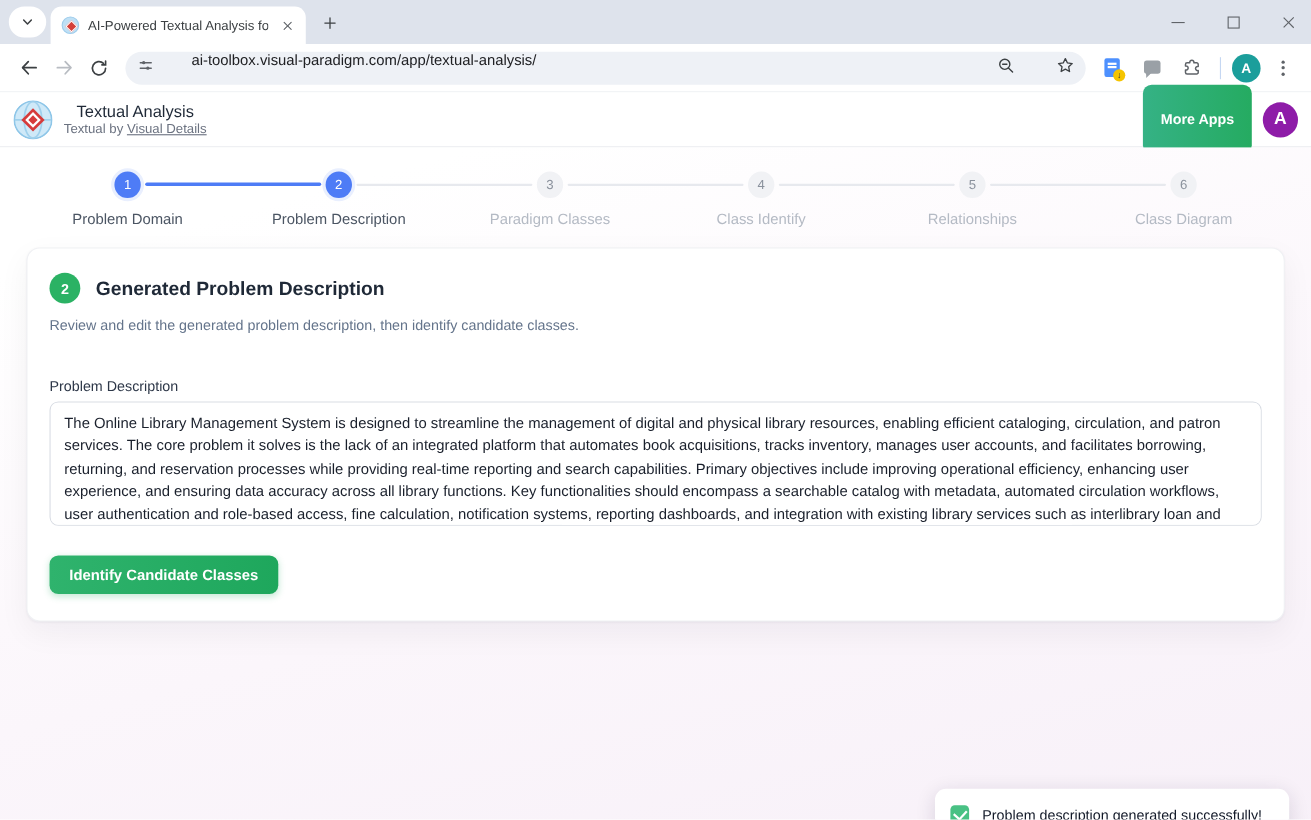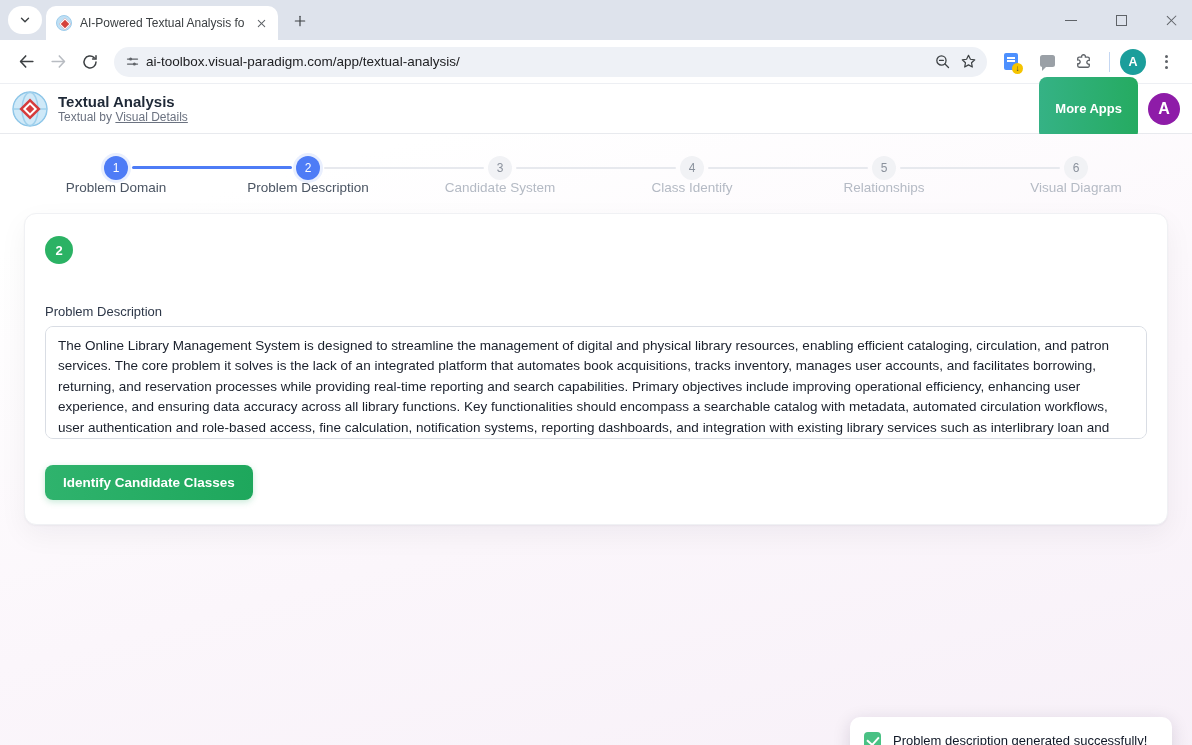--- a/index.html
+++ b/index.html
@@ -55,21 +55,21 @@
   .ic-x::before,.ic-x::after{content:"";position:absolute;left:6px;top:0;width:1.4px;height:13px;background:#5f6368;}
   .ic-x::before{transform:rotate(45deg);} .ic-x::after{transform:rotate(-45deg);}
 
   .toolbar {
     height:44px; background:#fff; display:flex; align-items:center; padding:0 10px 0 10px;
     border-bottom:1px solid #edeff3;
   }
   .nav-btn { width:32px; height:32px; border-radius:50%; display:flex; align-items:center; justify-content:center; cursor:pointer; flex:none; }
   .addr {
     flex:1; height:30px; background:#eef1f6; border-radius:15px; margin:0 8px;
-    display:flex; align-items:center; padding:0 6px 0 4px; min-width:0;
+    display:flex; padding:0 6px 0 4px; min-width:0;gap:28px;
   }
   .addr .site-info { width:28px; height:26px; border-radius:13px; display:flex; align-items:center; justify-content:center; cursor:pointer; flex:none; }
   .url { font-size:13.5px; color:#202124; flex:1; white-space:nowrap; overflow:hidden; }
   .addr-ic { width:26px; height:26px; display:flex; align-items:center; justify-content:center; cursor:pointer; flex:none; }
   .ext-area { display:flex; align-items:center; gap:4px; flex:none; }
   .ext-btn { width:32px; height:32px; display:flex; align-items:center; justify-content:center; cursor:pointer; position:relative; }
   .doc-ic { width:14px; height:17px; background:#4d90fe; border-radius:2px; position:relative; }
   .doc-ic::before { content:""; position:absolute; left:3px; top:4px; width:8px; height:1.6px; background:#fff; box-shadow:0 3px 0 #fff; }
   .doc-badge { position:absolute; right:4px; bottom:4px; width:11px; height:11px; background:#f5c400; border-radius:50%;
     display:flex; align-items:center; justify-content:center; font-size:8px; color:#333; font-weight:bold; }
@@ -83,21 +83,21 @@
   .kebab { display:flex; flex-direction:column; gap:2.5px; align-items:center; }
   .kebab i { width:3px; height:3px; border-radius:50%; background:#5f6368; display:block; }
 
   
   .app-header {
     height:50px; background:#fff; border-bottom:1px solid #e8eaee;
     display:flex; align-items:center; padding:0 12px;
   }
   .logo { width:36px; height:36px; border-radius:50%; position:relative; flex:none; overflow:hidden; }
   .brand { margin-left:10px; }
-  .brand-title { font-size:15px; font-weight:bold; color:#1f2937; line-height:17px; }
+  .brand-title { font-size:15px; font-weight:normal; color:#1f2937; line-height:17px;text-align:center; }
   .brand-sub { font-size:12px; color:#6b7280; line-height:15px; }
   .brand-sub a { color:#6b7280; text-decoration:underline; cursor:pointer; }
   .header-right { margin-left:auto; display:flex; align-items:center; gap:10px; }
   .more-apps {
     border:none; color:#fff; font-weight:bold; font-size:13px; cursor:pointer;
     padding:24px 16px; border-radius:8px;
     background:linear-gradient(90deg,#35b285,#25ab61);
     font-family:inherit;
   }
   .user-avatar {
@@ -119,21 +119,21 @@
     content:""; position:absolute; top:11px; height:2px; border-radius:2px;
     left:calc(-50% + 16px); right:calc(50% + 16px); background:#e7e9ee;
   }
   .step.line-blue::before { background:#4e7cf6; height:3px; top:10px; }
   .circle {
     width:24px; height:24px; border-radius:50%; display:flex; align-items:center; justify-content:center;
     font-size:12px; z-index:1; position:relative;
   }
   .circle.blue { background:#4e7cf6; color:#fff; box-shadow:0 0 0 3px #e9effe; }
   .circle.gray { background:#f1f2f5; color:#8a919c; }
-  .slabel { font-size:13.5px;text-align:right; }
+  .slabel { margin-top:12px; font-size:13.5px;text-align:right; }
   .slabel.dark { color:#4b5563; }
   .slabel.muted { color:#b4bac4; }
 
   
   .card {
     margin:18px 24px 0 24px; background:#fff; border-radius:12px;
     border:1px solid #f0f1f4;
     box-shadow:0 1px 2px rgba(16,24,40,.04), 0 10px 28px rgba(16,24,40,.05);
     padding:22px 20px 24px 20px;
   }
@@ -330,40 +330,42 @@
     <div class="step">
       <div class="circle blue">1</div>
       <div class="slabel dark">Problem Domain</div>
     </div>
     <div class="step line-blue">
       <div class="circle blue">2</div>
       <div class="slabel dark">Problem Description</div>
     </div>
     <div class="step">
       <div class="circle gray">3</div>
-      <div class="slabel muted">Candidate System</div>
+      <div class="slabel muted">Paradigm Classes</div>
     </div>
     <div class="step">
       <div class="circle gray">4</div>
       <div class="slabel muted">Class Identify</div>
     </div>
     <div class="step">
       <div class="circle gray">5</div>
       <div class="slabel muted">Relationships</div>
     </div>
     <div class="step">
       <div class="circle gray">6</div>
-      <div class="slabel muted">Visual Diagram</div>
+      <div class="slabel muted">Class Diagram</div>
     </div>
   </div>
 
   <div class="card">
     <div class="card-head">
       <div class="step-badge">2</div>
-    </div>
+      <div class="card-title">Generated Problem Description</div>
+    </div>
+    <div class="card-sub">Review and edit the generated problem description, then identify candidate classes.</div>
     <div class="field-label">Problem Description</div>
     <textarea class="desc-box" spellcheck="false" style="">The Online Library Management System is designed to streamline the management of digital and physical library resources, enabling efficient cataloging, circulation, and patron services. The core problem it solves is the lack of an integrated platform that automates book acquisitions, tracks inventory, manages user accounts, and facilitates borrowing, returning, and reservation processes while providing real-time reporting and search capabilities. Primary objectives include improving operational efficiency, enhancing user experience, and ensuring data accuracy across all library functions. Key functionalities should encompass a searchable catalog with metadata, automated circulation workflows, user authentication and role-based access, fine calculation, notification systems, reporting dashboards, and integration with existing library services such as interlibrary loan and digital content repositories.</textarea>
     <button class="action-btn">Identify Candidate Classes</button>
   </div>
 
   <div class="toast">
     <span class="toast-check"></span>
     <span class="toast-msg">Problem description generated successfully!</span>
   </div>
 

